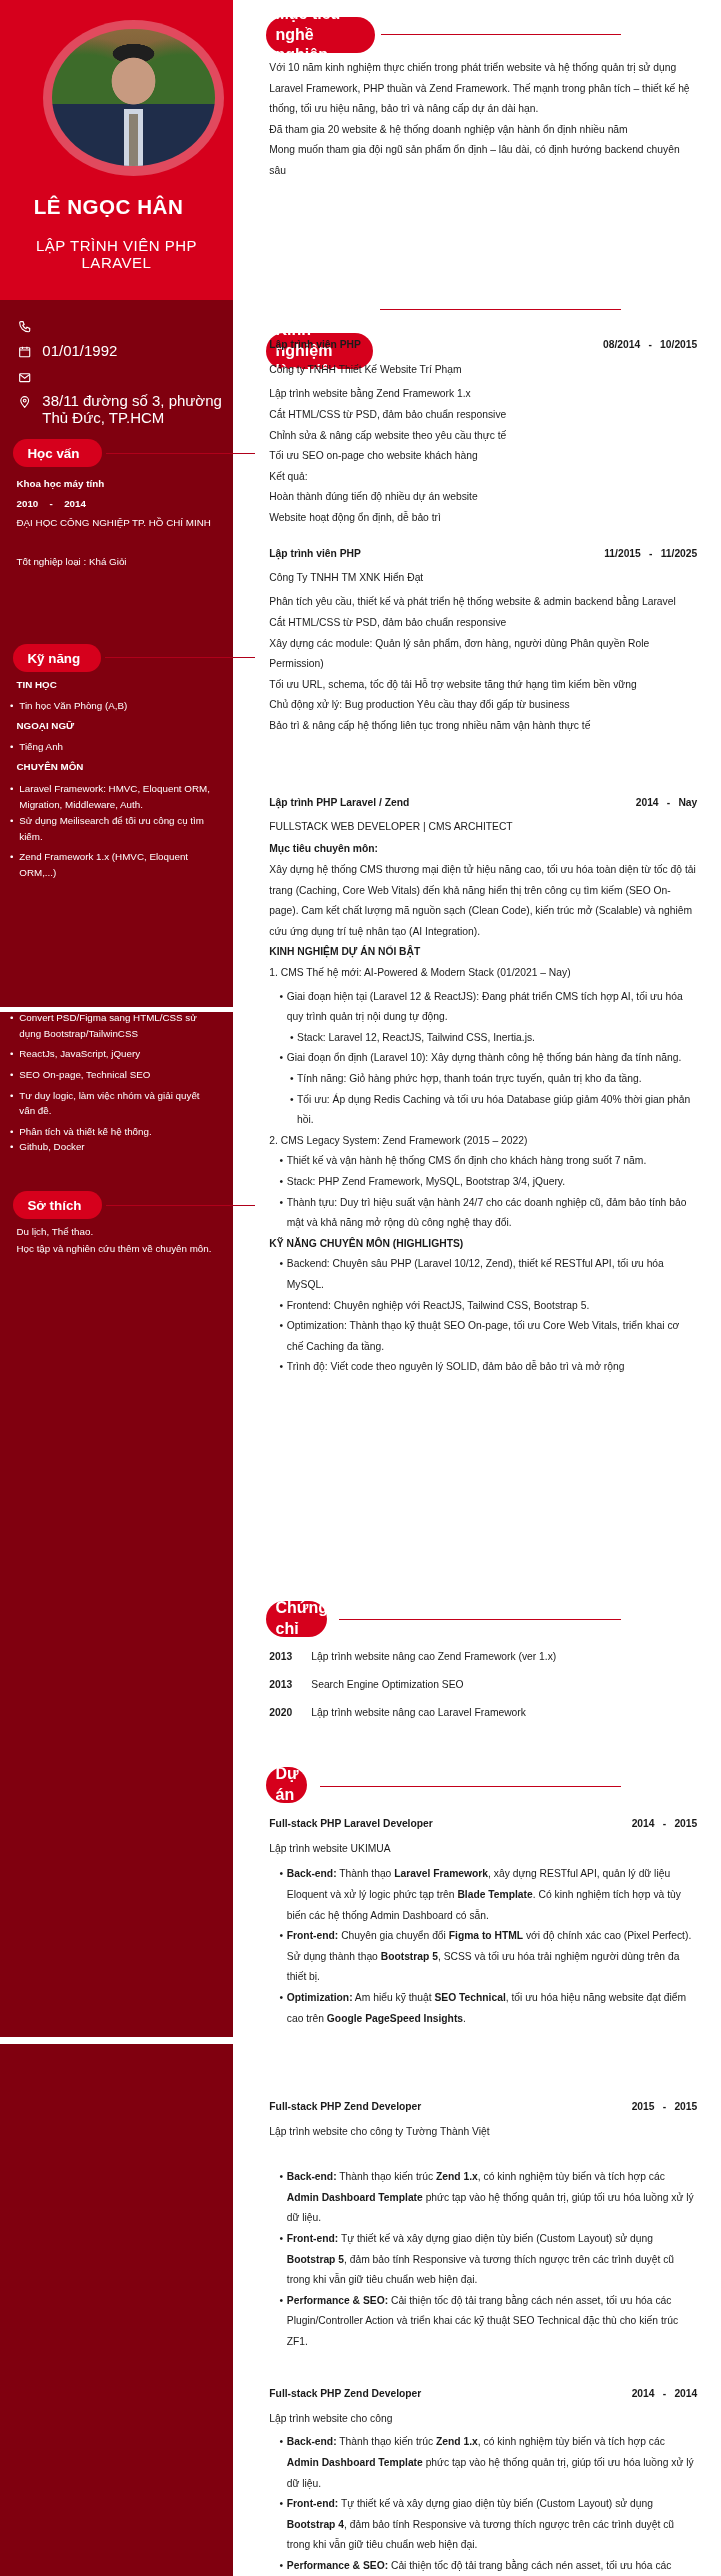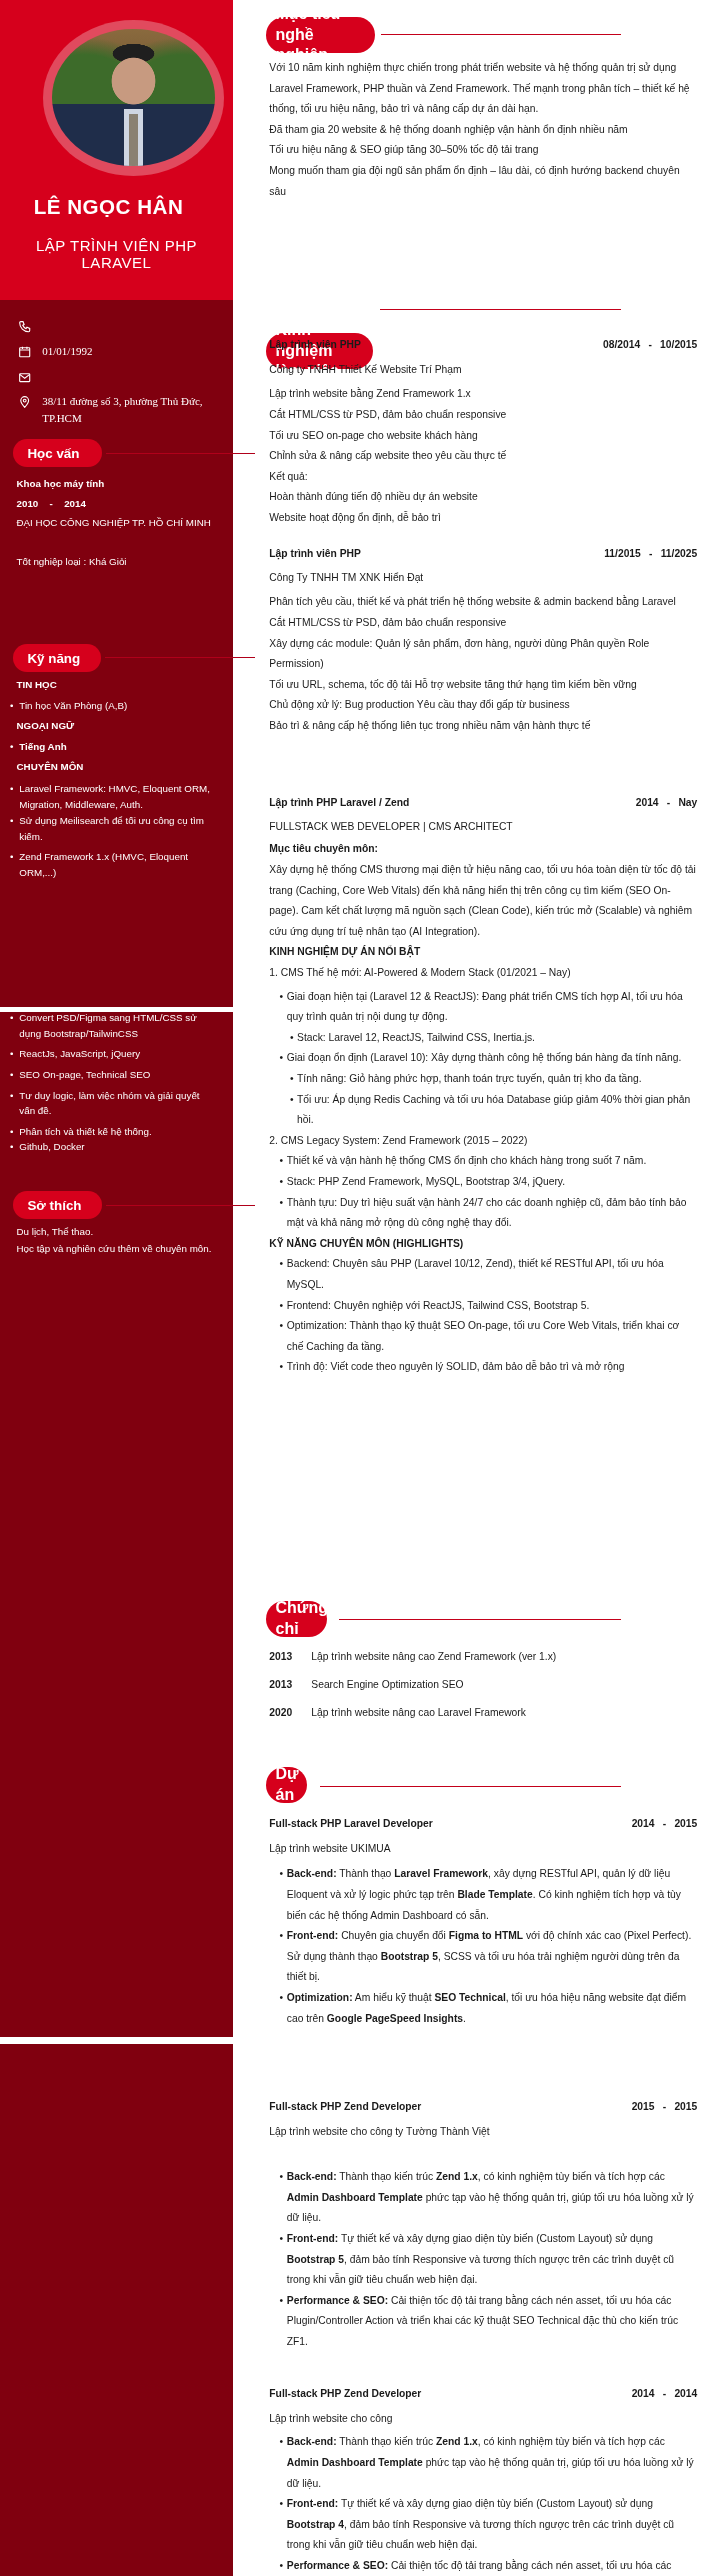--- a/index.html
+++ b/index.html
@@ -50,21 +50,21 @@
       position: absolute; left: 0; top: 195px; width: 217px; text-align: center;
       font-size: 20.6px; font-weight: 700; letter-spacing: 0.5px;
     }
     .title {
       position: absolute; left: 0; top: 237px; width: 233px; text-align: center;
       font-size: 15px; font-weight: 400; letter-spacing: 0.5px;
     }
     .contact {
       position: absolute; left: 16.5px; width: 206px;
       display: flex; align-items: flex-start; gap: 10.3px;
-      font-size: 11px; line-height: 16.5px; font-family: Liberation Serif, serif;
+      font-size: 15px; line-height: 16.5px;
     }
     .contact .ic { width: 15.5px; height: 16.5px; display: flex; align-items: center; justify-content: center; flex: none; }
     .contact .ic svg { width: 13.4px; height: 13.4px; }
     .pill {
       position: absolute; height: 28px; border-radius: 14px;
       background: #d6001c; color: #fff; font-weight: 700;
       display: flex; align-items: center; padding: 0 14.4px;
       font-size: 13.4px;
     }
     .rule { position: absolute; height: 1px; background: #c4001a; }
@@ -161,21 +161,21 @@
     <div class="sb-text" style="top:514px;line-height:18.5px;">ĐẠI HỌC CÔNG NGHIỆP TP. HỒ CHÍ MINH</div>
     <div class="sb-text" style="top:552px;">Tốt nghiệp loại : Khá Giỏi</div>
 
     <div class="pill" style="left:13px;top:644px;width:88px;">Kỹ năng</div>
     <div class="rule" style="left:105px;top:657px;width:150px;background:#b0001a;"></div>
     <div class="sb-head" style="top:679px;">TIN HỌC</div>
     <ul class="sb-list" style="top:698px;">
       <li>Tin học Văn Phòng (A,B)</li>
     </ul>
     <div class="sb-head" style="top:720px;">NGOẠI NGỮ</div>
-    <ul class="sb-list" style="top:739px;font-weight:bold;">
+    <ul class="sb-list" style="top:739px;">
       <li>Tiếng Anh</li>
     </ul>
     <div class="sb-head" style="top:761px;">CHUYÊN MÔN</div>
     <ul class="sb-list" style="top:781px;">
       <li style="margin-bottom:1px;">Laravel Framework: HMVC, Eloquent ORM, Migration, Middleware, Auth.</li>
       <li style="margin-bottom:5.2px;">Sử dụng Meilisearch để tối ưu công cụ tìm kiếm.</li>
       <li>Zend Framework 1.x (HMVC, Eloquent ORM,...)</li>
     </ul>
     <ul class="sb-list" style="top:1010px;">
       <li style="margin-bottom:5.2px;">Convert PSD/Figma sang HTML/CSS sử dụng Bootstrap/TailwinCSS</li>
@@ -192,41 +192,40 @@
     <div class="sb-text" style="top:1241px;line-height:15.5px;">Học tập và nghiên cứu thêm về chuyên môn.</div>
   </aside>
 
   <main class="main">
 
     <div class="m-pill" style="top:17px;width:109px;">Mục tiêu nghề nghiệp</div>
     <div class="m-rule" style="left:122px;top:34px;width:240px;"></div>
     <div class="m-block" style="top:58px;">
       <p>Với 10 năm kinh nghiệm thực chiến trong phát triển website và hệ thống quản trị sử dụng Laravel Framework, PHP thuần và Zend Framework. Thế mạnh trong phân tích – thiết kế hệ thống, tối ưu hiệu năng, bảo trì và nâng cấp dự án dài hạn.</p>
       <p>Đã tham gia 20 website &amp; hệ thống doanh nghiệp vận hành ổn định nhiều năm</p>
-      <p>Tối ưu hiệu năng &amp; SEO giúp tăng 30–50% tốc độ tải trang</p>
       <p>Mong muốn tham gia đội ngũ sản phẩm ổn định – lâu dài, có định hướng backend chuyên sâu</p>
     </div>
 
     <div class="m-pill" style="top:290px;width:107px;margin-top:43px;">Kinh nghiệm làm việc</div>
     <div class="m-rule" style="left:121px;top:309px;width:241px;"></div>
 
     <div class="m-block" style="top:335px;">
       <div class="m-row">
         <span>Lập trình viên PHP</span>
         <span class="dates">
           <span>08/2014</span>
           <span>-</span>
           <span>10/2015</span>
         </span>
       </div>
       <p style="margin-top:4.1px;">Công ty TNHH Thiết Kế Website Trí Phạm</p>
       <p style="margin-top:4.1px;">Lập trình website bằng Zend Framework 1.x</p>
       <p>Cắt HTML/CSS từ PSD, đảm bảo chuẩn responsive</p>
+      <p>Chỉnh sửa &amp; nâng cấp website theo yêu cầu thực tế</p>
       <p>Tối ưu SEO on-page cho website khách hàng</p>
-      <p>Chỉnh sửa &amp; nâng cấp website theo yêu cầu thực tế</p>
       <p>Kết quả:</p>
       <p>Hoàn thành đúng tiến độ nhiều dự án website</p>
       <p>Website hoạt động ổn định, dễ bảo trì</p>
     </div>
 
     <div class="m-block" style="top:544px;">
       <div class="m-row">
         <span>Lập trình viên PHP</span>
         <span class="dates">
           <span>11/2015</span>

